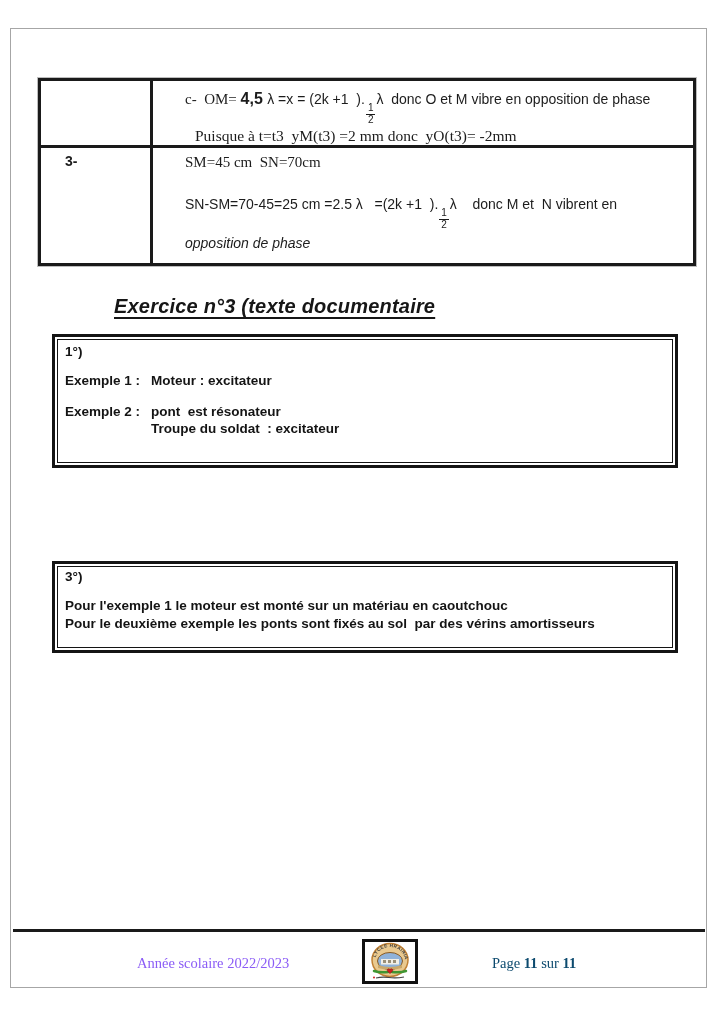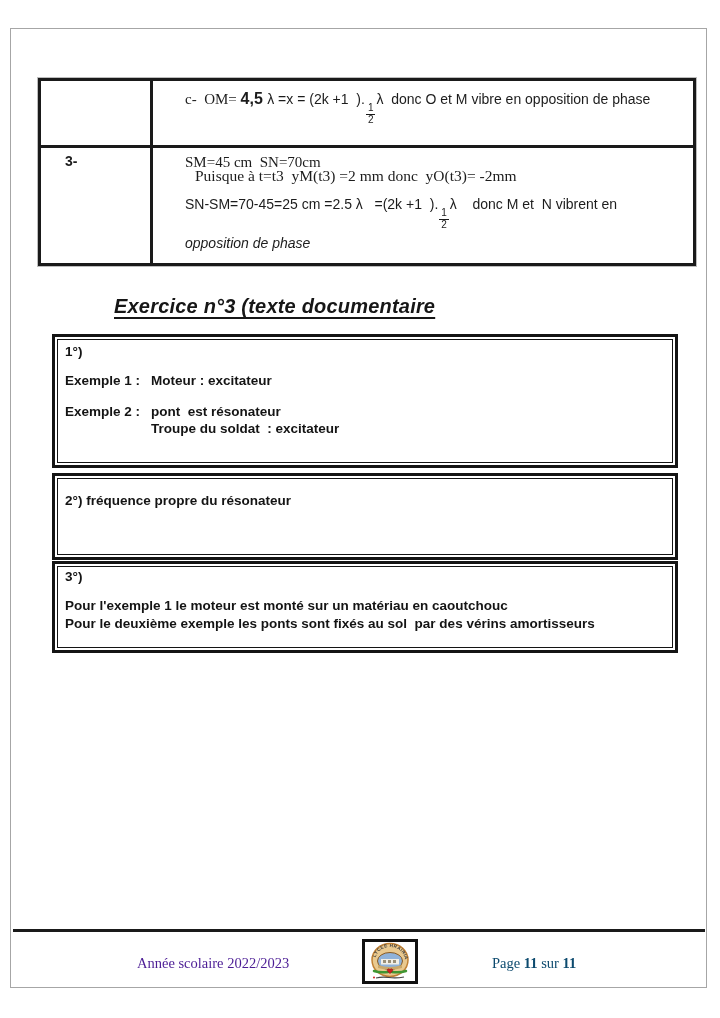--- a/index.html
+++ b/index.html
@@ -102,21 +102,21 @@
     position: absolute;
     left: 13px; top: 929px;
     width: 692px; height: 3px;
     background: #1a1a1a;
   }
   .footer-left {
     position: absolute;
     left: 137px; top: 955px;
     font-family: "Liberation Serif", serif;
     font-size: 14.5px;
-    color: #4c1d95;
+    color: #8b5cf6;
   }
   .footer-right {
     position: absolute;
     left: 492px; top: 955px;
     font-family: "Liberation Serif", serif;
     font-size: 14.5px;
     color: #0c4a6e;
   }
   .footer-right b { font-weight: bold; }
   .logo-wrap {
@@ -134,21 +134,21 @@
 
   <div class="ctable">
     <div class="cell c-r1c1"></div>
     <div class="cell c-r1c2">
       <div class="math-line">
         <span class="serif" style="font-size:15px;" data-bind="table.row1.line1.prefix">c-  OM= </span><span class="big-bold" data-bind="table.row1.line1.value">4,5 </span><span data-bind="table.row1.line1.mid">λ =x = (2k +1  ).</span><span class="frac">
             <span class="num" data-bind="table.row1.line1.frac_num">1</span>
             <span class="den" data-bind="table.row1.line1.frac_den">2</span>
           </span><span data-bind="table.row1.line1.lambda">λ</span><span data-bind="table.row1.line1.suffix">  donc O et M vibre en opposition de phase</span>
       </div>
-      <div class="serif-line" style="padding-left:10px;margin-top:40px;" data-bind="table.row1.line2">Puisque à t=t3  yM(t3) =2 mm donc  yO(t3)= -2mm</div>
+      <div class="serif-line" style="padding-left:10px;" data-bind="table.row1.line2">Puisque à t=t3  yM(t3) =2 mm donc  yO(t3)= -2mm</div>
     </div>
     <div class="cell c-r2c1">
       <span data-bind="table.row2.label">3-</span>
     </div>
     <div class="cell c-r2c2">
       <div class="sm-line" data-bind="table.row2.line1">SM=45 cm  SN=70cm</div>
       <div class="sn-line">
         <span data-bind="table.row2.line2.pre">SN-SM=70-45=25 cm =2.5 λ   =(2k +1  ).</span><span class="frac">
             <span class="num" data-bind="table.row2.line2.frac_num">1</span>
             <span class="den" data-bind="table.row2.line2.frac_den">2</span>
@@ -170,23 +170,20 @@
     </div>
     <div class="ex-row">
       <div class="ex-label" data-bind="boxes.box1.example2_label">Exemple 2 :</div>
       <div>
         <div data-bind="boxes.box1.example2_line1">pont  est résonateur</div>
         <div data-bind="boxes.box1.example2_line2">Troupe du soldat  : excitateur</div>
       </div>
     </div>
   </div>
 
-  <div class="abox abox-2">
-    <div data-bind="boxes.box2.text">2°) fréquence propre du résonateur</div>
-  </div>
 
   <div class="abox abox-3">
     <div data-bind="boxes.box3.number">3°)</div>
     <div class="b3-lines">
       <div data-bind="boxes.box3.line1">Pour l'exemple 1 le moteur est monté sur un matériau en caoutchouc</div>
       <div data-bind="boxes.box3.line2">Pour le deuxième exemple les ponts sont fixés au sol  par des vérins amortisseurs</div>
     </div>
   </div>
 
   <div class="footer-rule"></div>

